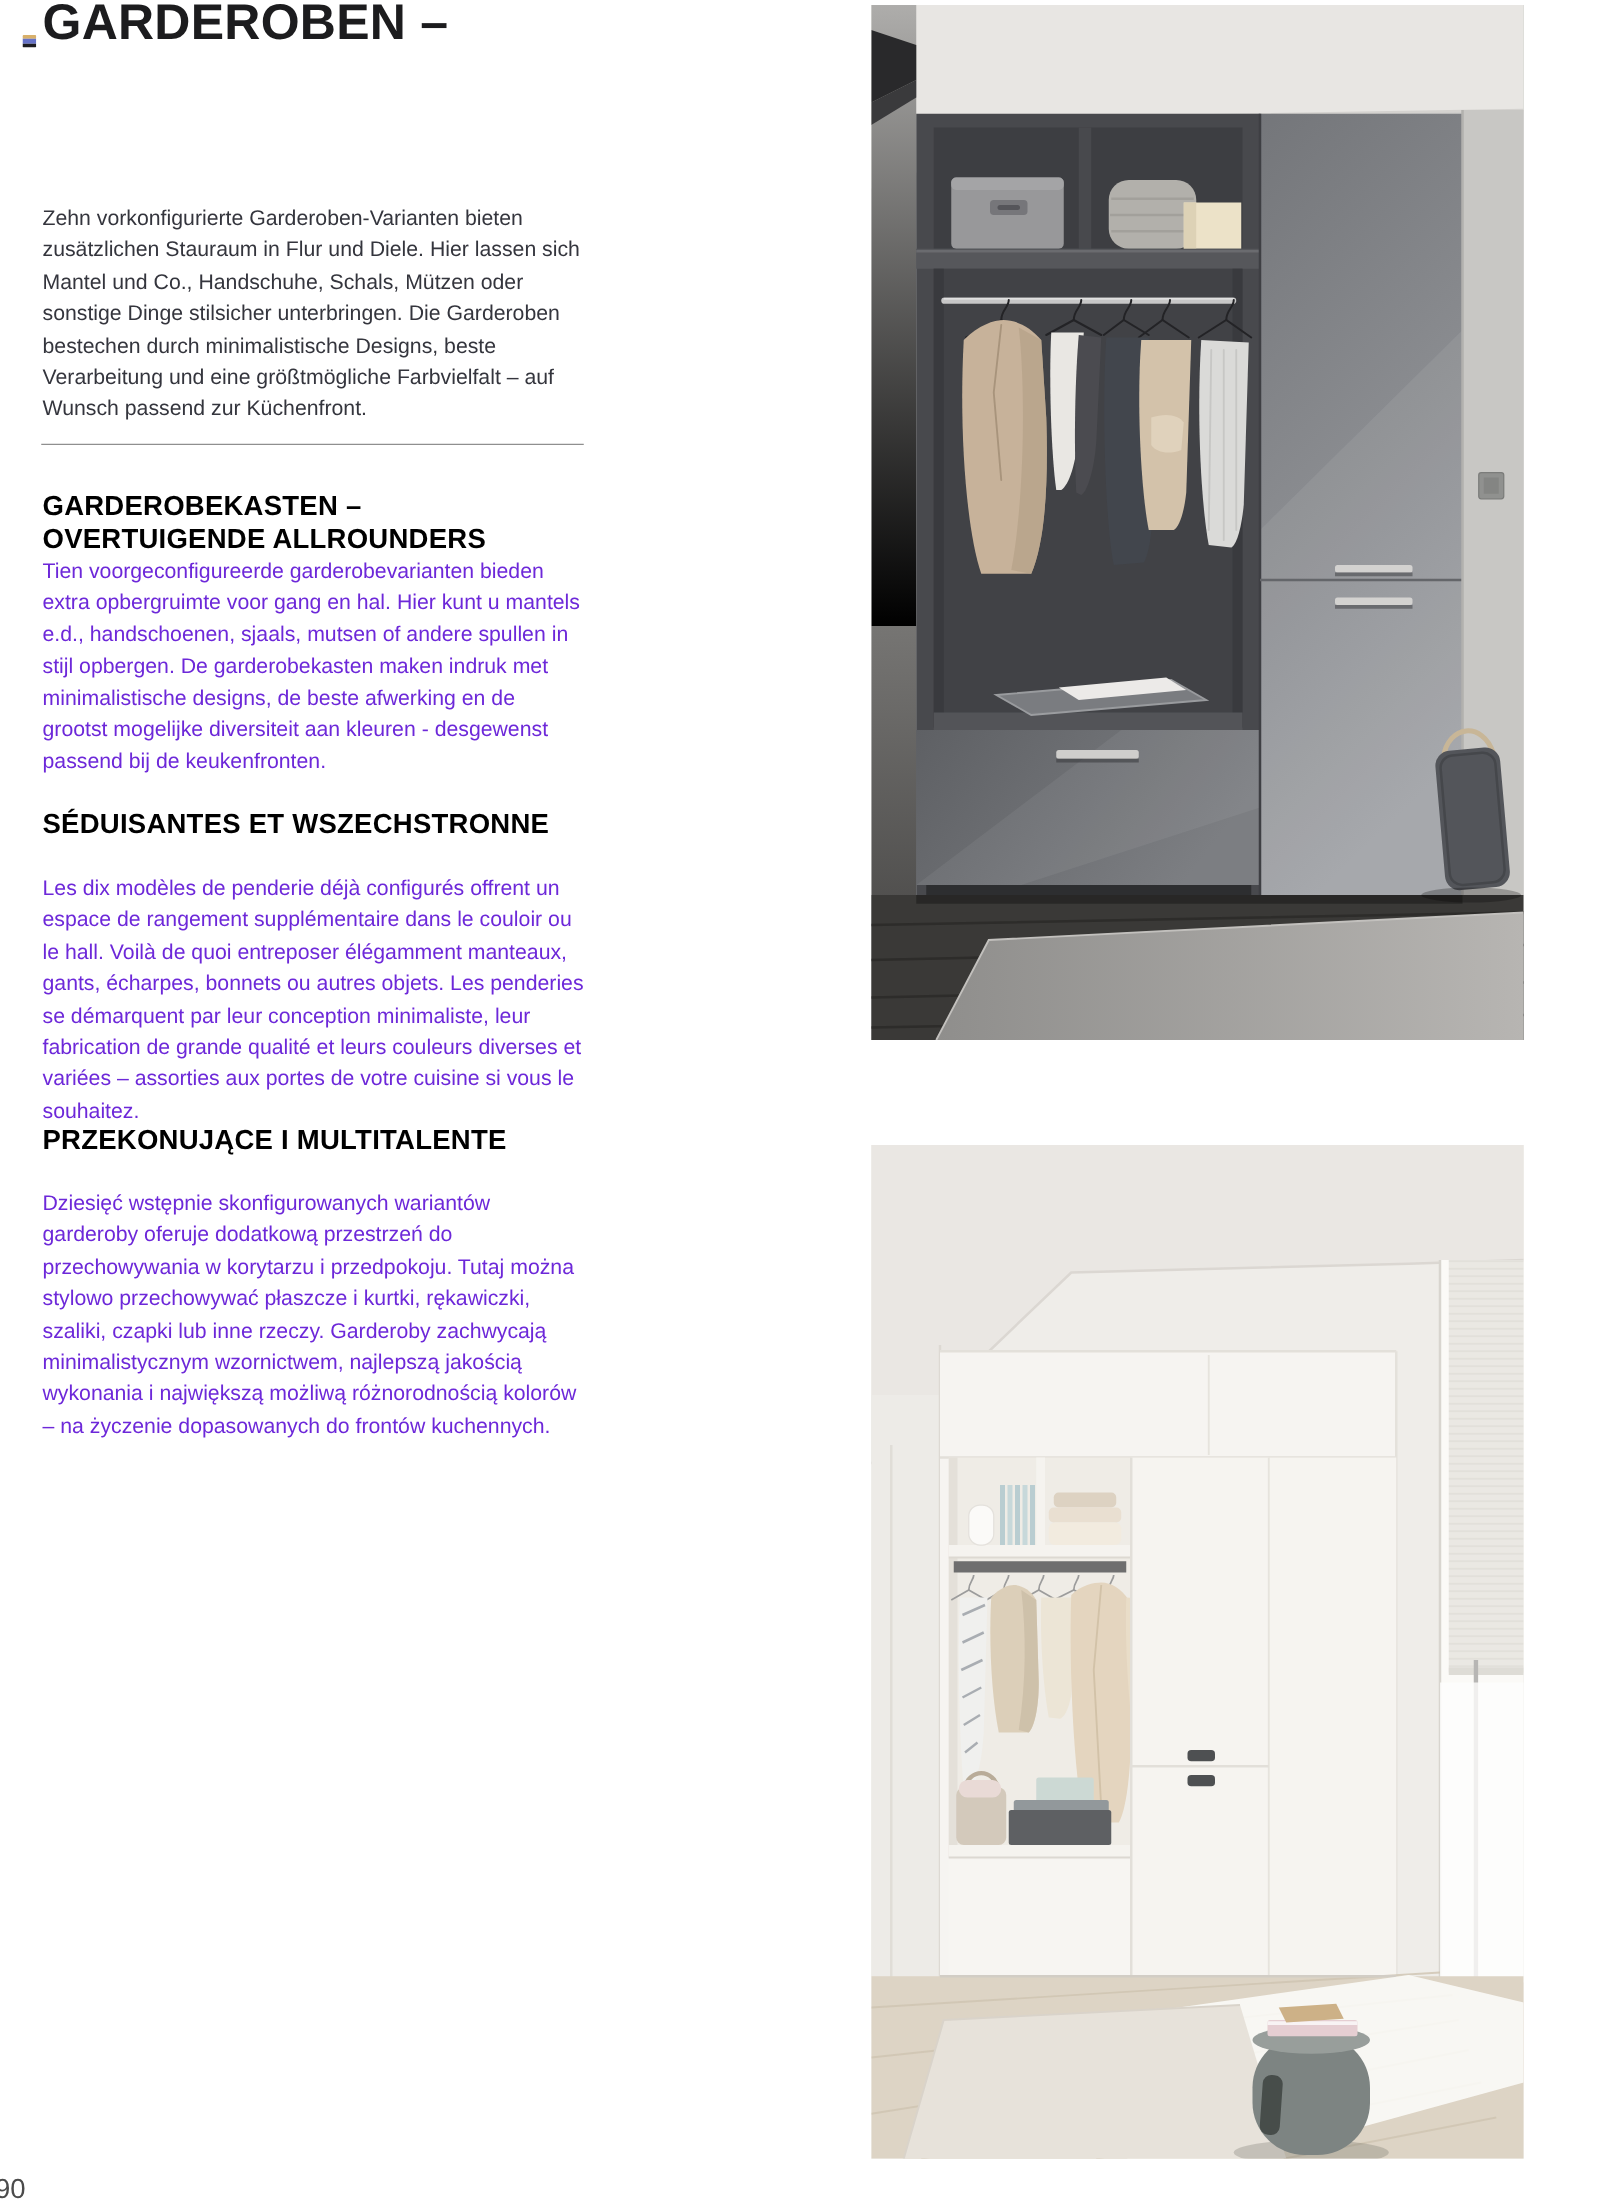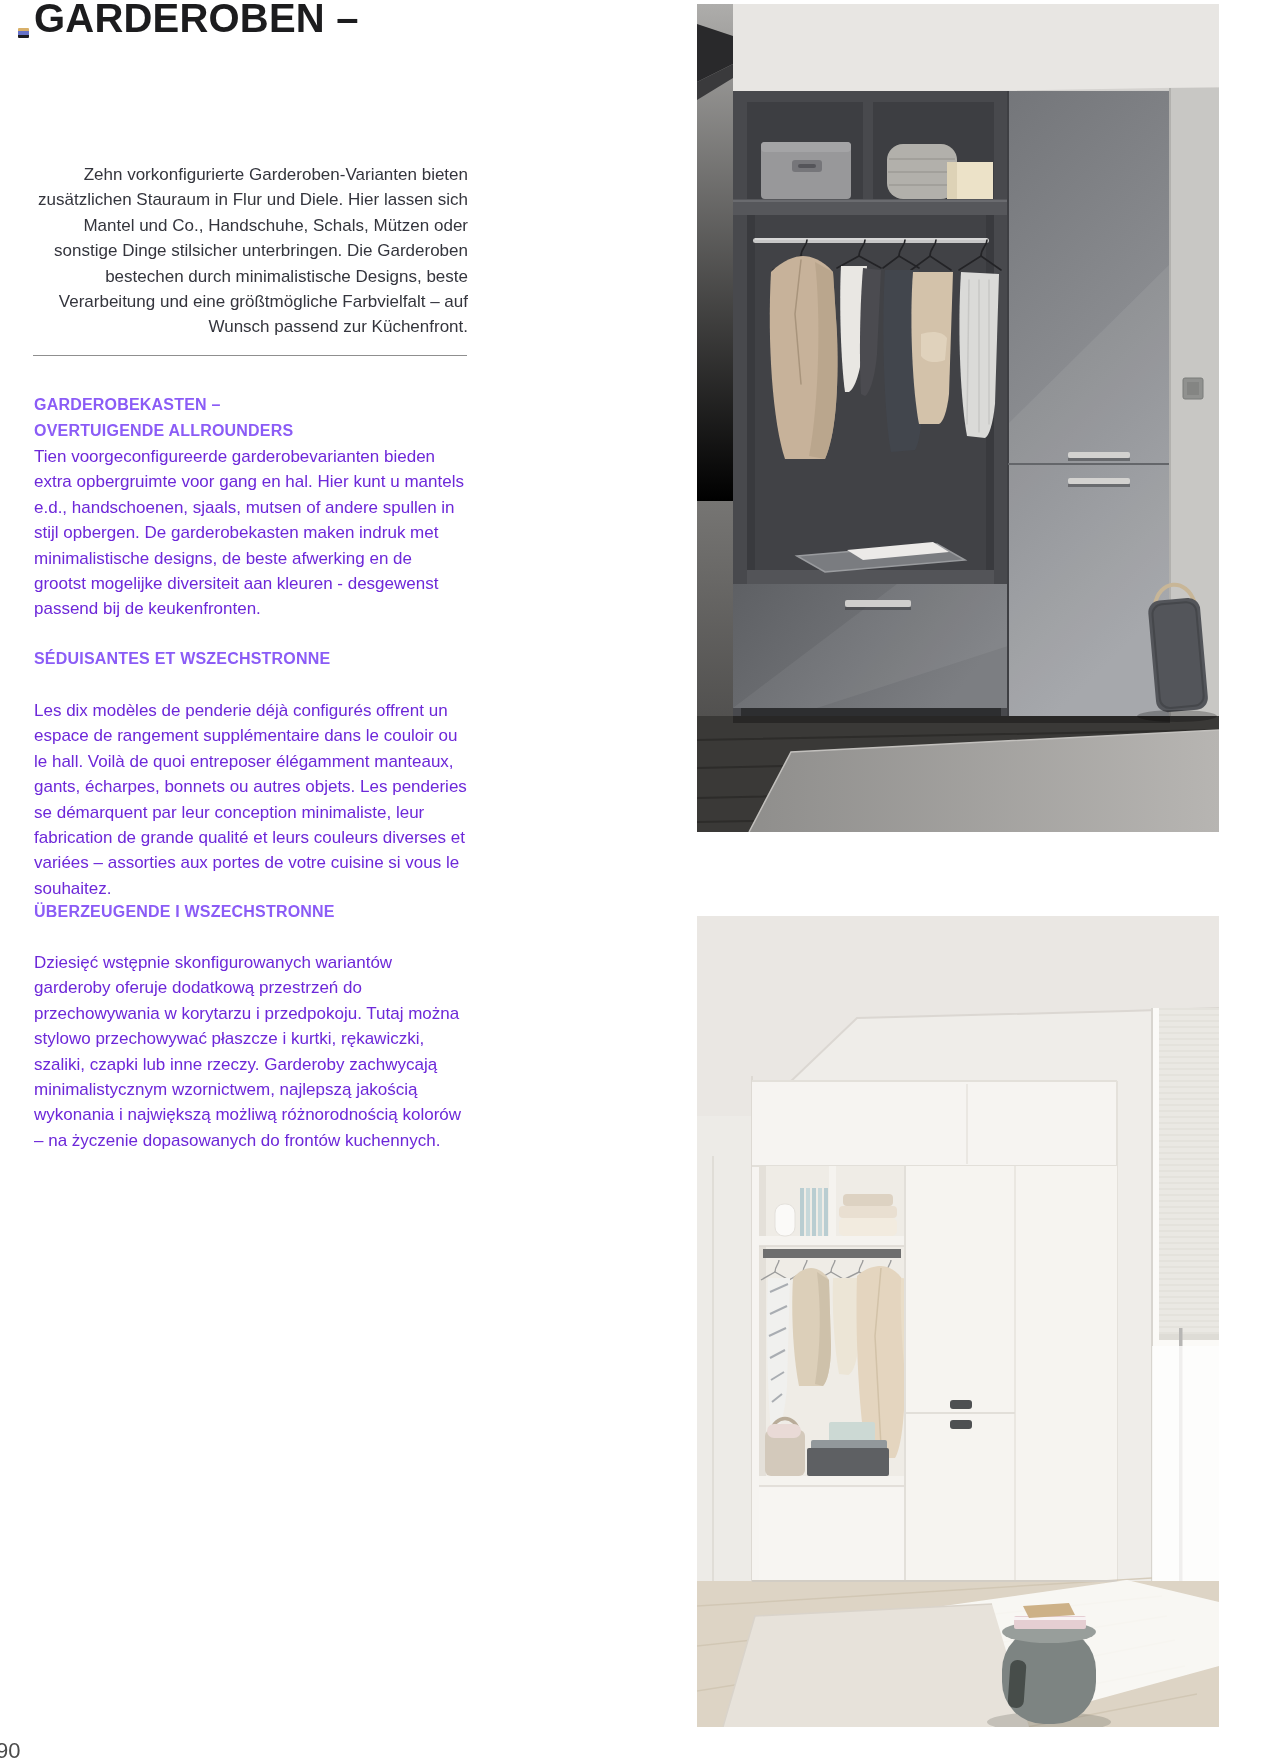--- a/index.html
+++ b/index.html
@@ -8,24 +8,24 @@
     font-family:"Liberation Sans","DejaVu Sans",sans-serif;
     -webkit-font-smoothing:antialiased;overflow:hidden;
   }
   .abs{position:absolute;}
   
   .flag{left:18px;top:28px;width:11px;height:10px;display:flex;flex-direction:column;border-radius:1px;overflow:hidden;}
   .flag span{flex:1;}
   .title{left:34px;top:-7px;width:460px;font-size:40px;font-weight:800;
          line-height:51px;color:#1c1c1e;letter-spacing:0.2px;}
   .para{left:34px;width:434px;font-size:17px;line-height:25.4px;color:#6d28d9;}
-  .para-de{color:#34353d;text-align:right;}
+  .para-de{color:#34353d;}
   .divider{left:33px;top:355px;width:434px;height:0;border-top:1px solid #8f8f8f;}
-  .h2{left:34px;width:440px;font-size:16px;line-height:25.5px;font-weight:700;
-      color:#8b5cf6;letter-spacing:0.2px;}
+  .h2{left:34px;width:440px;font-size:22px;line-height:25.5px;font-weight:700;
+      color:#000000;letter-spacing:0.2px;}
   .pagenum{left:-4px;top:1738px;font-size:22px;color:#4b4b4b;}
   
   .photo{overflow:hidden;background:#d5d4d2;}
   .photo svg{display:block;}
   .photo-top{left:697px;top:4px;width:522px;height:828px;}
   .photo-bottom{left:697px;top:916px;width:522px;height:811px;background:#efede9;}
 </style>
 </head>
 <body>
 
@@ -48,21 +48,21 @@
   <div>OVERTUIGENDE ALLROUNDERS</div>
 </div>
 <div class="abs para" style="top:444px">Tien voorgeconfigureerde garderobevarianten bieden extra opbergruimte voor gang en hal. Hier kunt u mantels e.d., handschoenen, sjaals, mutsen of andere spullen in stijl opbergen. De garderobekasten maken indruk met minimalistische designs, de beste afwerking en de grootst mogelijke diversiteit aan kleuren - desgewenst passend bij de keukenfronten.</div>
 
 <div class="abs h2" style="top:646px">
   <div>SÉDUISANTES ET WSZECHSTRONNE</div>
 </div>
 <div class="abs para" style="top:698px">Les dix modèles de penderie déjà configurés offrent un espace de rangement supplémentaire dans le couloir ou le hall. Voilà de quoi entreposer élégamment manteaux, gants, écharpes, bonnets ou autres objets. Les penderies se démarquent par leur conception minimaliste, leur fabrication de grande qualité et leurs couleurs diverses et variées – assorties aux portes de votre cuisine si vous le souhaitez.</div>
 
 <div class="abs h2" style="top:899px">
-  <div>ÜBERZEUGENDE I WSZECHSTRONNE</div>
+  <div>PRZEKONUJĄCE I MULTITALENTE</div>
 </div>
 <div class="abs para" style="top:950px">Dziesięć wstępnie skonfigurowanych wariantów garderoby oferuje dodatkową przestrzeń do przechowywania w korytarzu i przedpokoju. Tutaj można stylowo przechowywać płaszcze i kurtki, rękawiczki, szaliki, czapki lub inne rzeczy. Garderoby zachwycają minimalistycznym wzornictwem, najlepszą jakością wykonania i największą możliwą różnorodnością kolorów – na życzenie dopasowanych do frontów kuchennych.</div>
 
 <div class="abs pagenum">90</div>
 
 <div class="abs photo photo-top">
 <svg width="522" height="828" viewBox="0 0 522 828">
   <defs>
     <linearGradient id="gLeftStrip" x1="0" y1="0" x2="0" y2="1">
       <stop offset="0" stop-color="#aeadab"></stop>

